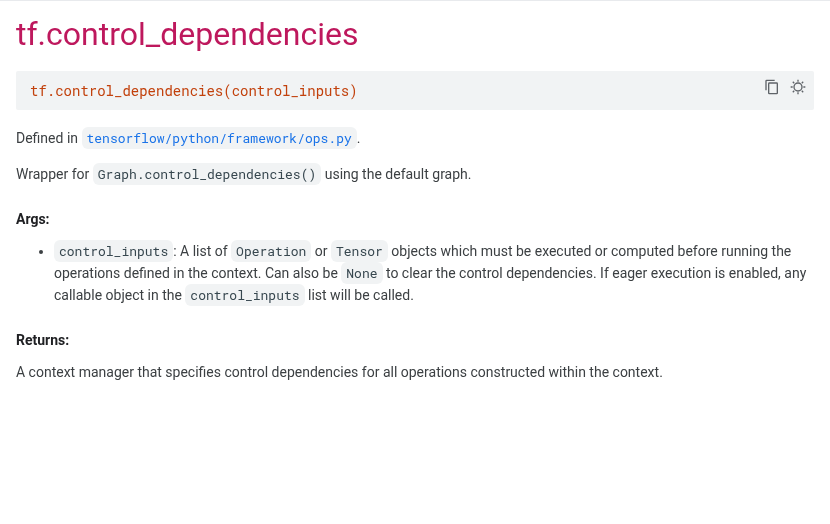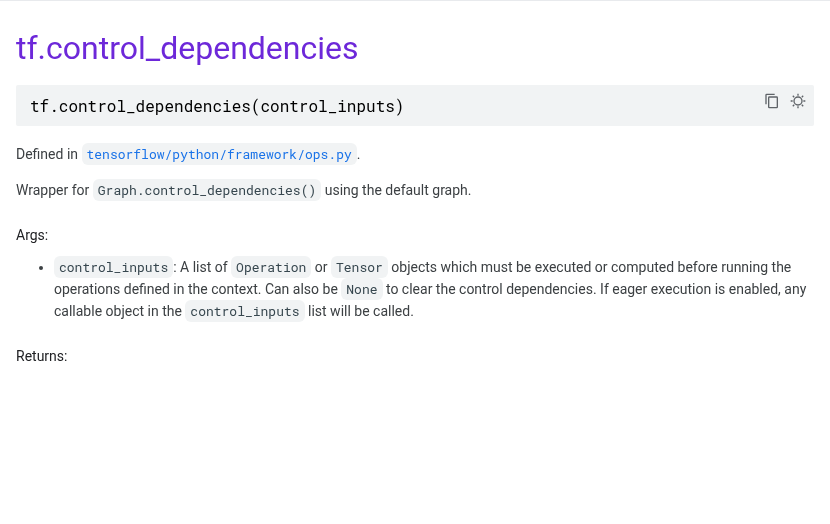--- a/index.html
+++ b/index.html
@@ -11,32 +11,32 @@
     background: #fff;
     width: 830px;
     border-top: 1px solid #e8eaed;
   }
   .content {
     padding: 8px 16px 16px 16px;
   }
   h1.title {
     font-size: 32px;
     font-weight: 400;
-    color: #6d28d9;
-    margin: 20px 0 18px 0;
+    color: #be185d;
+    margin: 6px 0 18px 0;
     letter-spacing: 0;
   }
   .codeblock {
     position: relative;
     background: #f1f3f4;
     border-radius: 2px;
     padding: 10px 14px;
     font-family: "Roboto Mono", Consolas, monospace;
-    font-size: 16px;
-    color: #000000;
+    font-size: 14px;
+    color: #c2410c;
     margin: 0 0 18px 0;
   }
   .codeblock-actions {
     position: absolute;
     right: 6px;
     top: 6px;
     display: flex;
     gap: 6px;
   }
   .icon-btn {
@@ -57,21 +57,21 @@
     padding: 2px 5px;
     border-radius: 6px;
     color: #37474f;
   }
   a.link code.inline, code.inline.link {
     color: #1a73e8;
   }
   a.link { color: #1a73e8; text-decoration: none; }
   h4.section {
     font-size: 14px;
-    font-weight: 400;
+    font-weight: 700;
     color: #202124;
     margin: 26px 0 14px 0;
   }
   ul { margin: 0 0 22px 0; padding-left: 38px; }
   li { font-size: 14px; line-height: 1.55; color: #3c4043; }
 </style>
 </head>
 <body>
 
 <div class="content">
@@ -105,13 +105,14 @@
 
 
   <h4 class="section">Args:</h4>
   <ul>
     <li>
       <code class="inline">control_inputs</code><span>: A list of </span><code class="inline">Operation</code><span> or </span><code class="inline">Tensor</code><span> objects which must be executed or computed before running the operations defined in the context. Can also be </span><code class="inline">None</code><span> to clear the control dependencies. If eager execution is enabled, any callable object in the </span><code class="inline">control_inputs</code><span> list will be called.</span>
     </li>
   </ul>
 
   <h4 class="section">Returns:</h4>
+  <p>A context manager that specifies control dependencies for all operations constructed within the context.</p>
 </div>
 
 </body></html>

